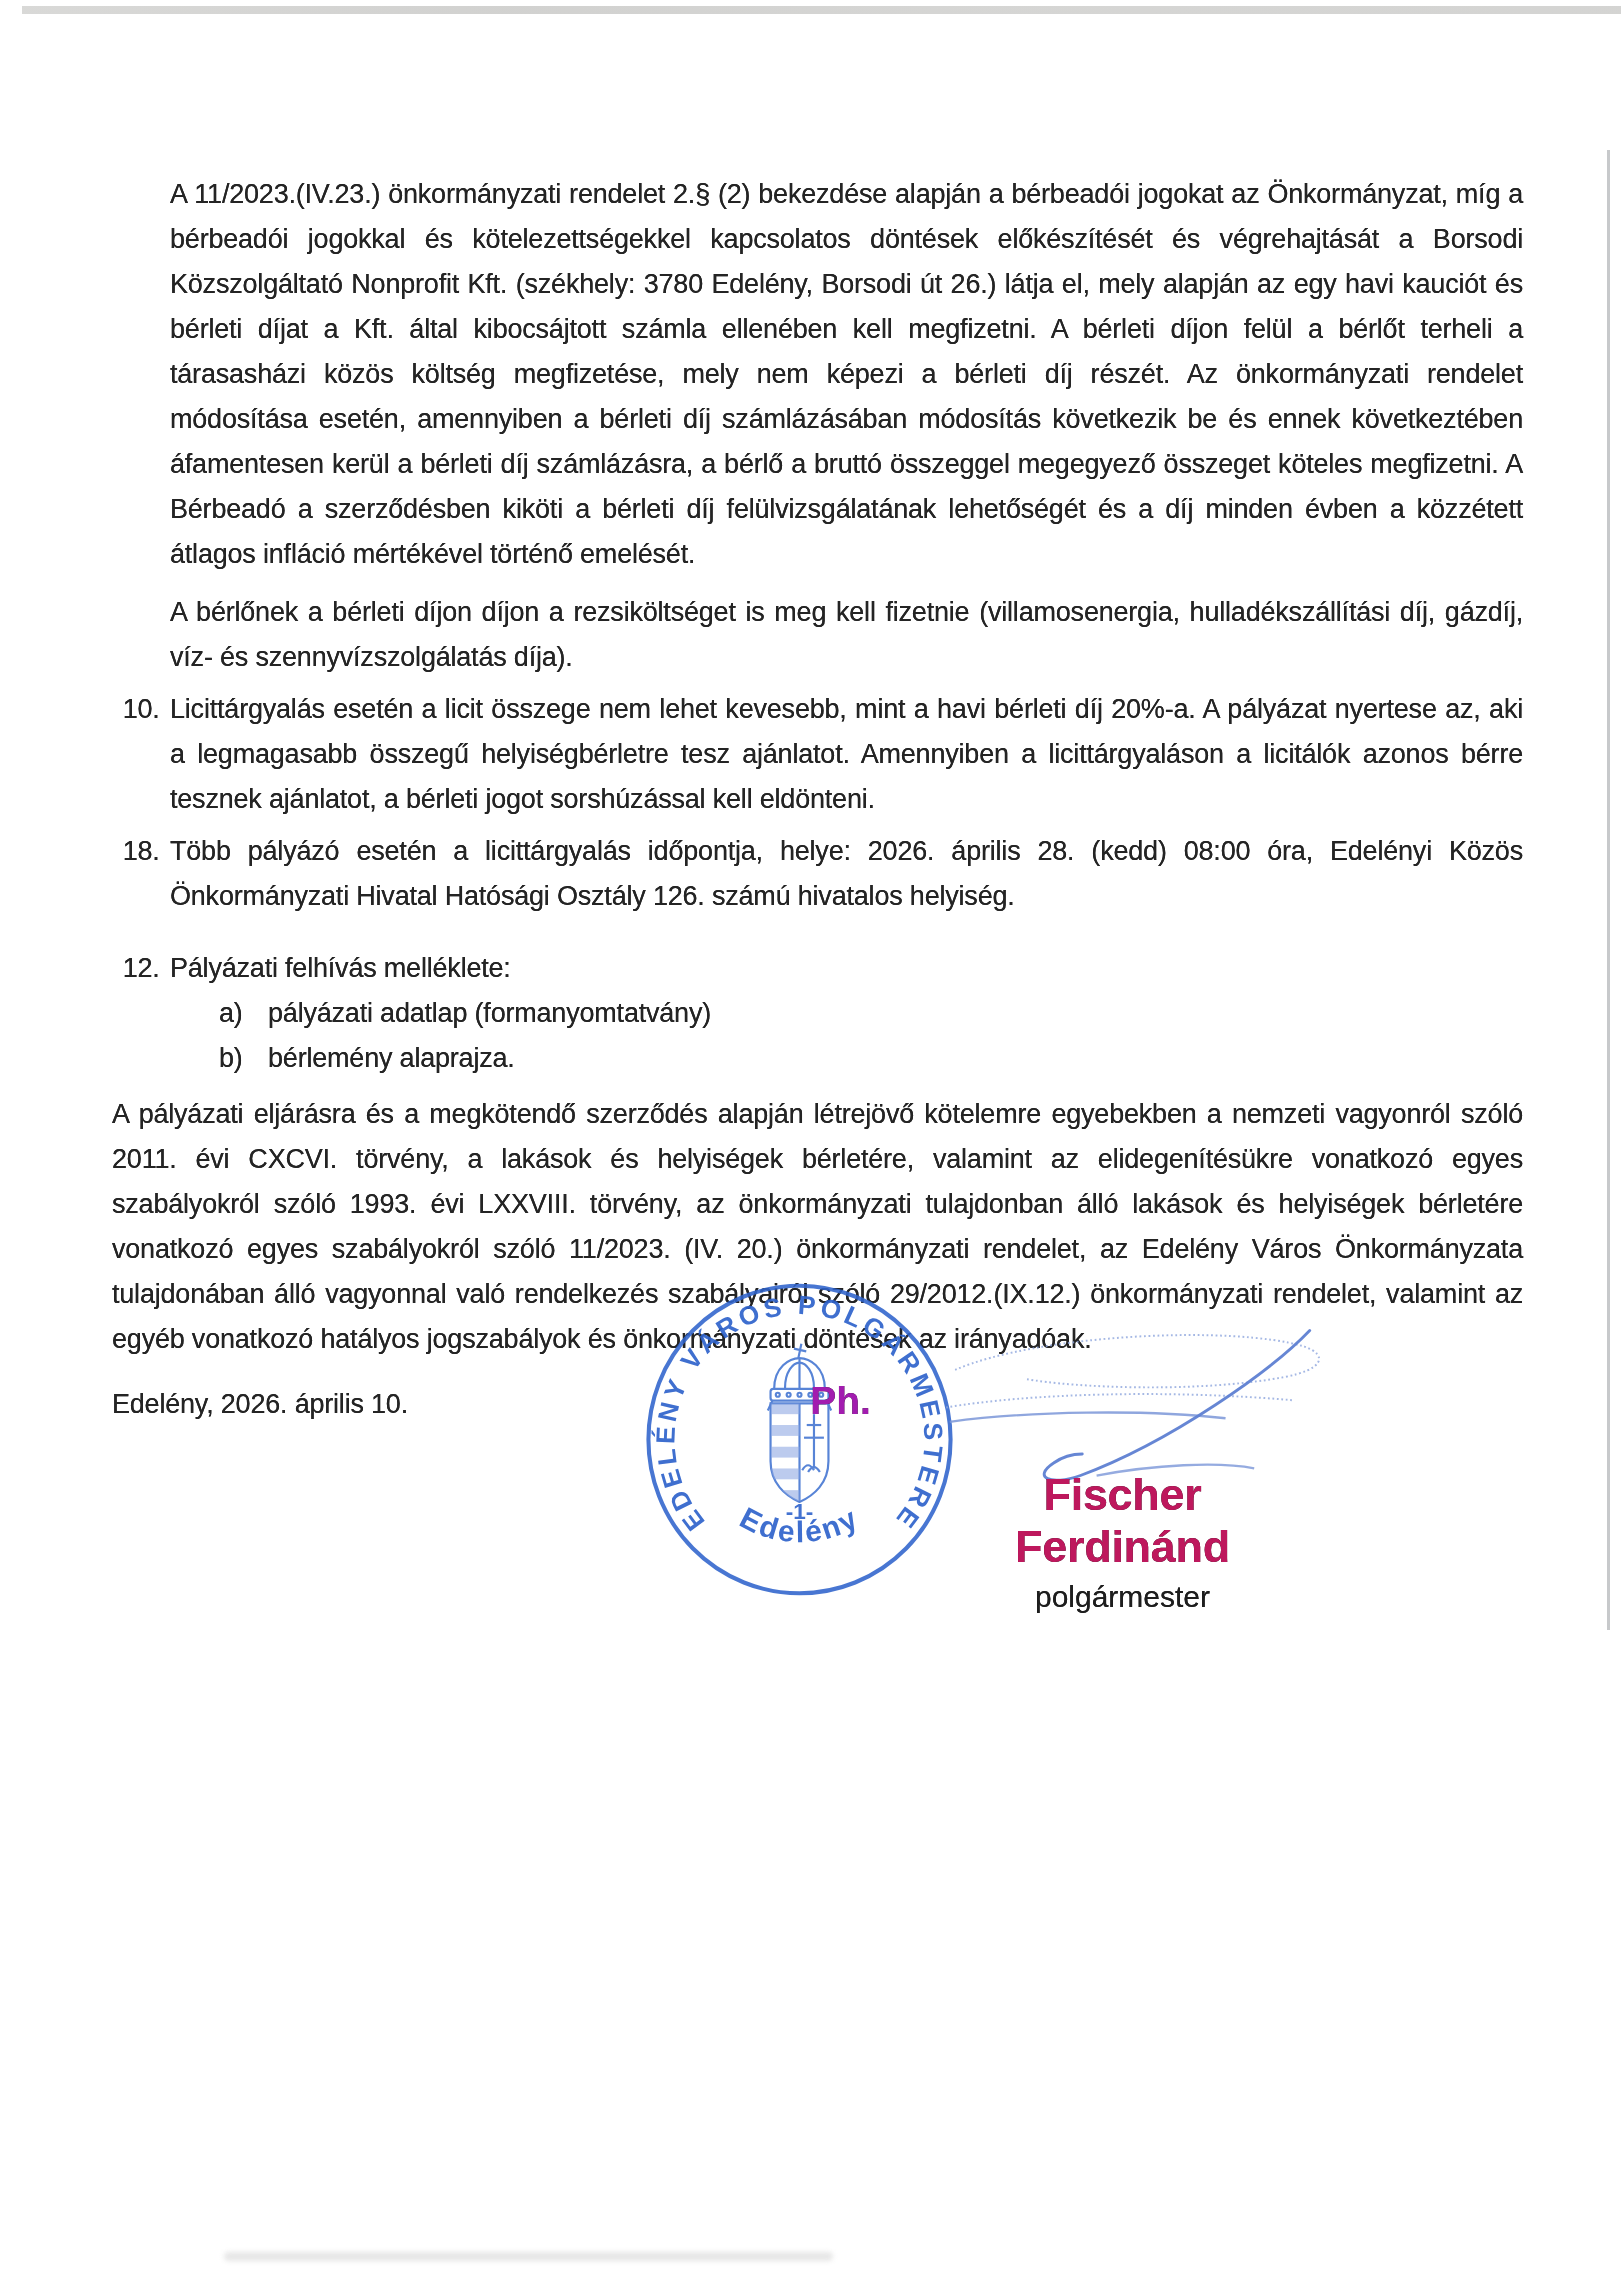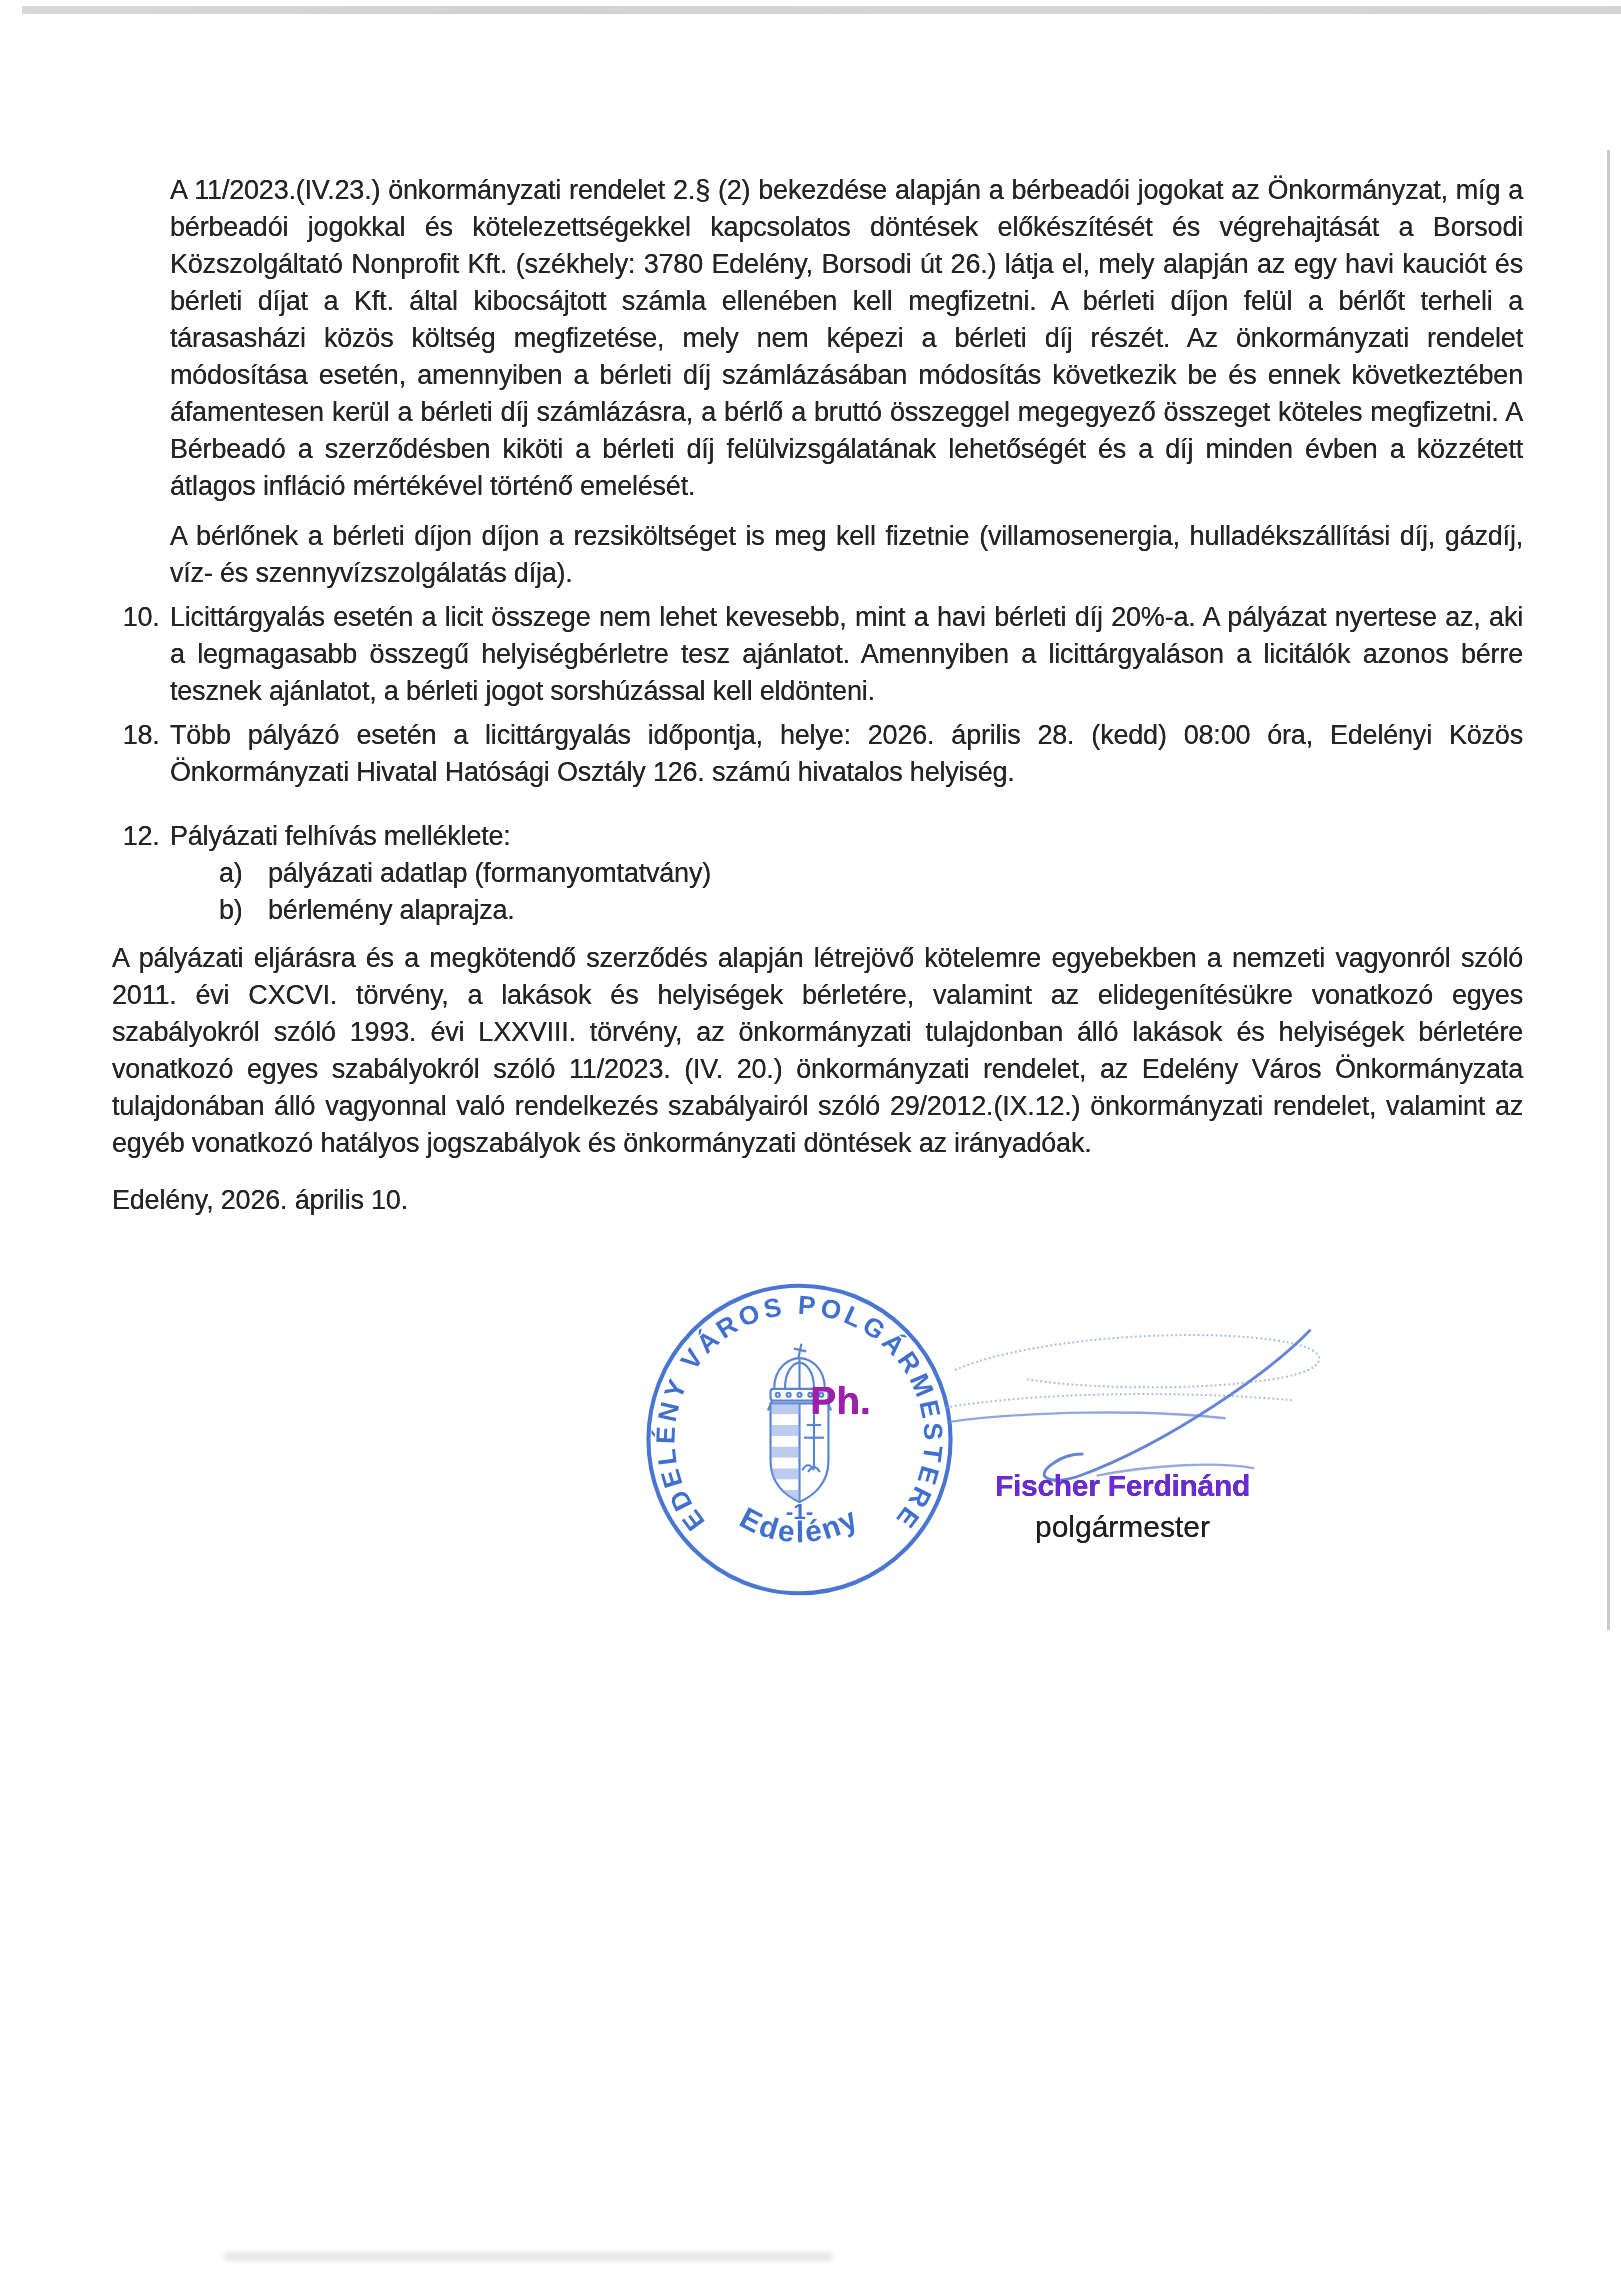--- a/index.html
+++ b/index.html
@@ -15,41 +15,41 @@
   .scan-top{position:absolute;top:6.3px;left:21.5px;right:0;height:8px;
     background:linear-gradient(90deg,#cfcfcd 0%,#c6c6c4 30%,#cbcbc9 60%,#c9c9c7 100%);
     opacity:.8;}
   .scan-right{position:absolute;top:150px;bottom:663px;right:12.5px;width:2.7px;
     background:#b4b7b9;opacity:.75;}
   .scan-smudge{position:absolute;top:2252px;left:224px;width:609px;height:9px;
     background:#c9c9c9;filter:blur(2.7px);opacity:.45;border-radius:4.5px;}
 
   .content{position:absolute;top:172px;left:112px;width:1411px;}
   .para{
-    font-size:27px;line-height:37px;letter-spacing:-0.2px;
+    font-size:27px;line-height:45px;letter-spacing:-0.2px;
     text-align:justify;color:#242424;text-shadow:0 0 0.4px #2a2a2a;
   }
   .indented{margin-left:58px;}
   .para-2{margin-top:12.5px;}
   .num-item{display:grid;grid-template-columns:58px 1fr;}
   .num-item .num{padding-left:10.7px;text-align:left;}
   .item-10{margin-top:7.2px;}
   .item-11{margin-top:7.2px;}
   .item-12{margin-top:27px;}
   .sub-item{display:grid;grid-template-columns:49px 1fr;margin-left:49px;}
   .closing{margin-top:11px;}
   .date-line{margin-top:19.7px;text-align:left;}
 
   
   .stamp-svg{position:absolute;left:643px;top:1282px;width:313px;height:315px;}
   .ph-mark{position:absolute;left:802px;top:1379px;width:77px;text-align:center;
     font-size:39px;font-weight:600;color:#a21caf;text-shadow:0 0 0.4px #111;}
   .signature-svg{position:absolute;left:939px;top:1300px;width:394px;height:206px;}
   .sign-block{position:absolute;left:966px;top:1469px;width:313px;text-align:center;}
-  .sign-name{font-size:30px;font-weight:700;color:#6d28d9;letter-spacing:-0.3px;
+  .sign-name{font-size:45px;font-weight:700;color:#be185d;letter-spacing:-0.3px;
     text-shadow:0 0 0.4px #141414;}
   .sign-title{font-size:30px;color:#1e1e1e;margin-top:7.2px;text-shadow:0 0 0.4px #222;}
 
   .stamp-ring-text{fill:#2f63cc;font-family:"Liberation Sans",sans-serif;
     font-weight:700;font-size:29px;letter-spacing:4.2px;opacity:.92;}
   .stamp-bottom-text{fill:#2f63cc;font-family:"Liberation Sans",sans-serif;
     font-weight:700;font-size:33px;letter-spacing:2.5px;opacity:.92;}
   .stamp-small-text{fill:#2f63cc;font-family:"Liberation Sans",sans-serif;
     font-weight:700;font-size:25px;opacity:.9;}
 </style>

